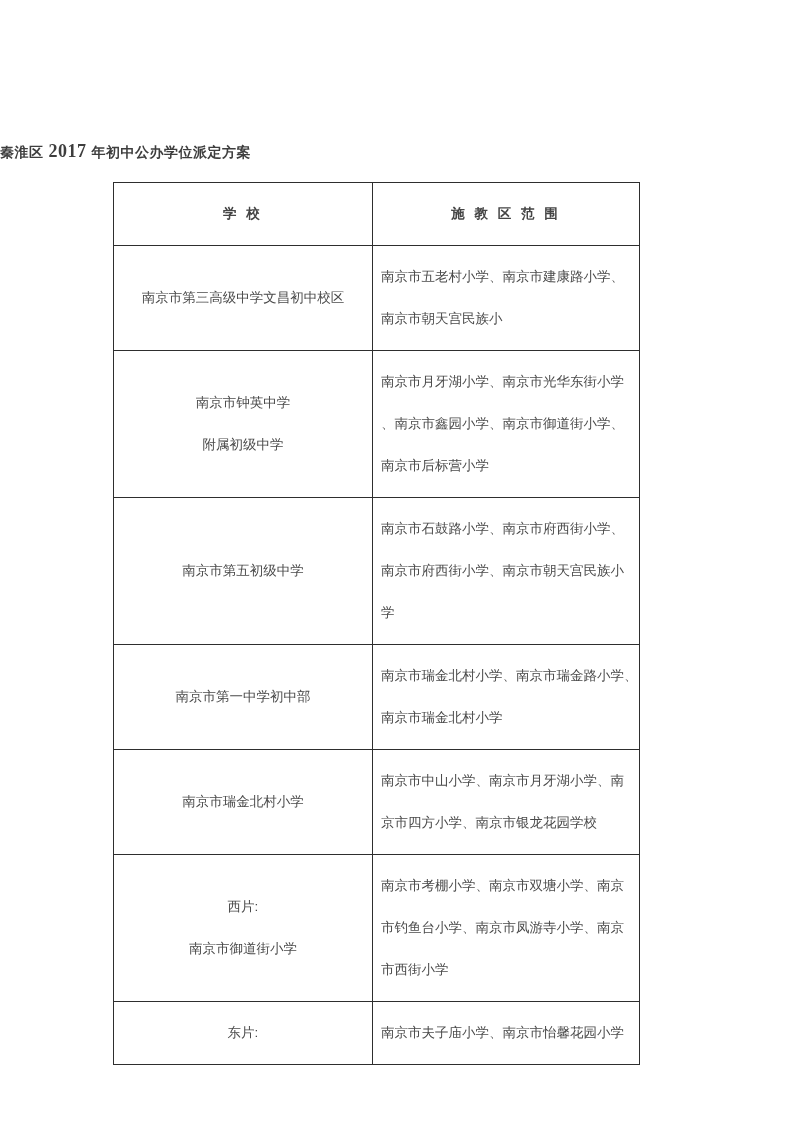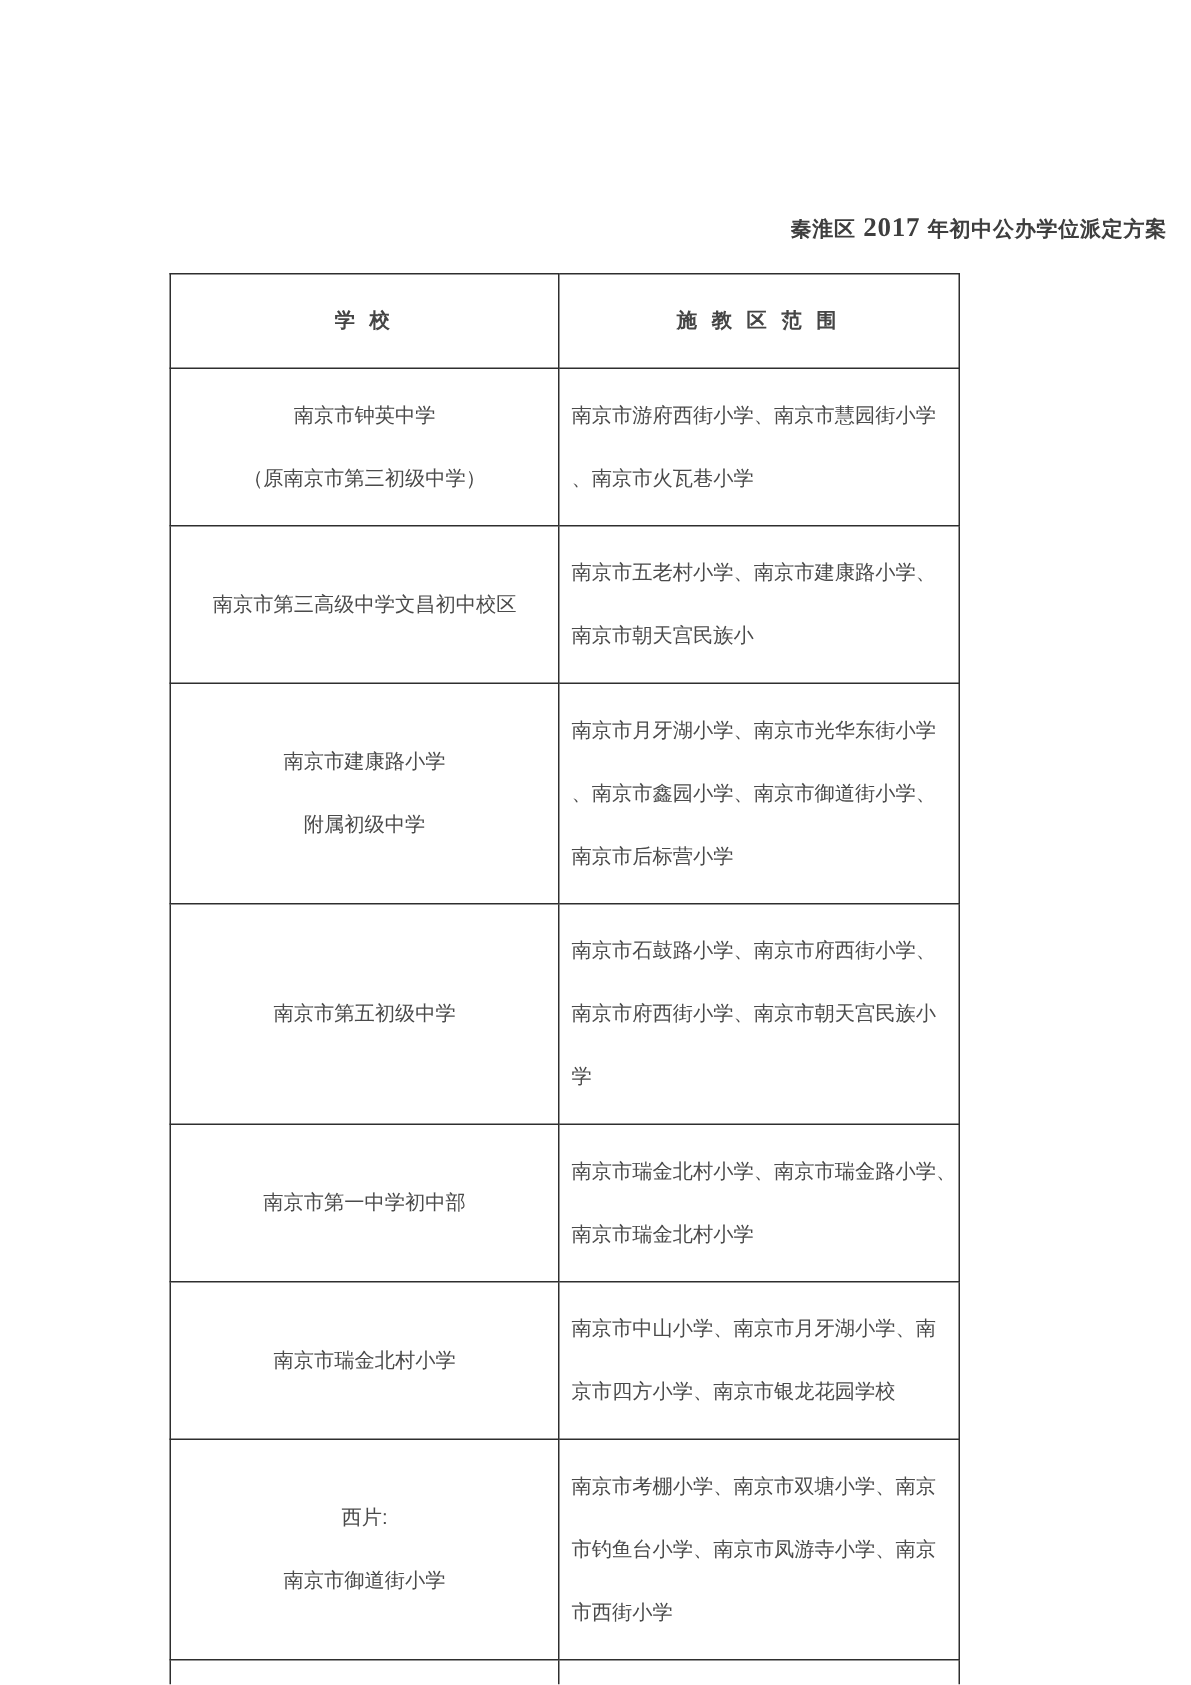--- a/index.html
+++ b/index.html
@@ -7,22 +7,22 @@
     width: 794px;
     height: 1123px;
     box-sizing: border-box;
     padding-top: 141px;
     background: #ffffff;
     font-family: "Liberation Sans", "DejaVu Sans", sans-serif;
     color: #4a4a4a;
     overflow: hidden;
   }
   .doc-title {
-    margin: 0 16px 20px 0;
-    text-align: right;
+    margin: 0 0 20px 0;
+    text-align: left;
     font-size: 14px;
     font-weight: bold;
     color: #3e3e3e;
     letter-spacing: 0.5px;
   }
   .doc-title .year {
     font-family: "Liberation Serif", "DejaVu Serif", serif;
     font-size: 18px;
     margin: 0 5px;
     font-weight: bold;
@@ -74,40 +74,30 @@
     </colgroup>
     <thead>
       <tr>
         <th class="col-header">学 校</th>
         <th class="col-header">施 教 区 范 围</th>
       </tr>
     </thead>
     <tbody>
         <tr>
           <td class="school-cell">
-            <div class="line">南京市钟英中学</div>
-            <div class="line">（原南京市第三初级中学）</div>
-          </td>
-          <td class="district-cell">
-            <div class="line">南京市游府西街小学、南京市慧园街小学</div>
-            <div class="line">、南京市火瓦巷小学</div>
-          </td>
-        </tr>
-        <tr>
-          <td class="school-cell">
             <div class="line">南京市第三高级中学文昌初中校区</div>
           </td>
           <td class="district-cell">
             <div class="line">南京市五老村小学、南京市建康路小学、</div>
             <div class="line">南京市朝天宫民族小</div>
           </td>
         </tr>
         <tr>
           <td class="school-cell">
-            <div class="line">南京市建康路小学</div>
+            <div class="line">南京市钟英中学</div>
             <div class="line">附属初级中学</div>
           </td>
           <td class="district-cell">
             <div class="line">南京市月牙湖小学、南京市光华东街小学</div>
             <div class="line">、南京市鑫园小学、南京市御道街小学、</div>
             <div class="line">南京市后标营小学</div>
           </td>
         </tr>
         <tr>
           <td class="school-cell">

